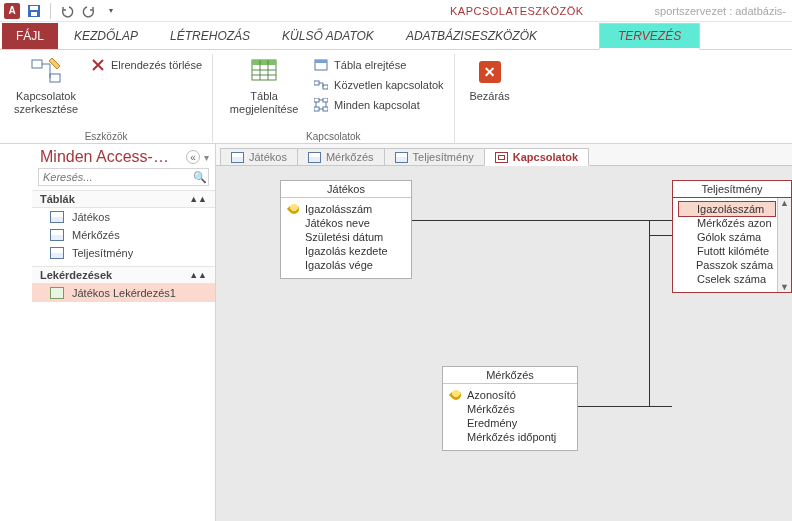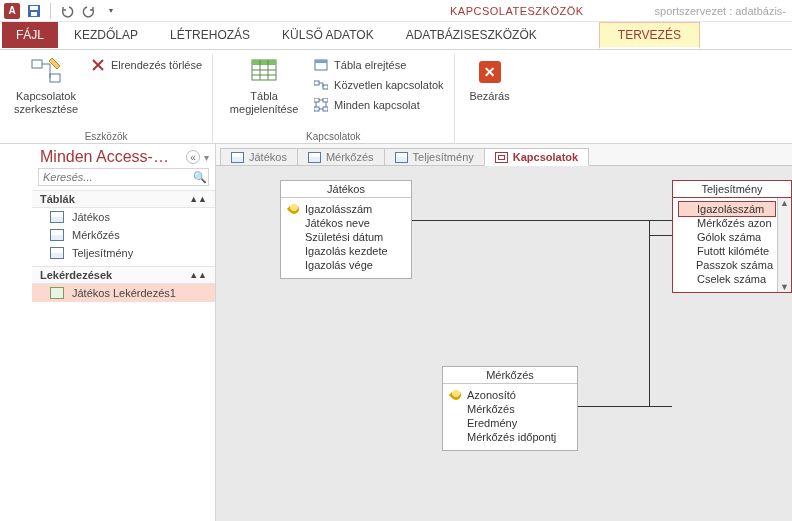--- a/index.html
+++ b/index.html
@@ -47,44 +47,45 @@
   }
   .title-file {
     color:#a7a7a7;
     font-size:11px;
     padding-right:6px;
   }
   
   .maintabs {
     height: 28px;
     display:flex;
-    align-items:flex-start;
+    align-items:center;
     border-bottom: 1px solid #d4d4d4;
     background:#fff;
   }
   .tab-file {
     background:#a4373a;
     color:#fff;
     padding: 6px 14px 6px 14px;
     font-size:12px;
     height:26px;
     display:flex;align-items:center;
     margin-left:2px;
   }
   .maintab {
     padding: 6px 16px;
     color:#444;
     font-size:12px;
     cursor:default;
+    font-style:italic;
   }
   .context-tab {
     color:#a4373a;
     border:1px solid #f0c0a8;
     border-bottom:2px solid #fff;
-    background:#fef9c3;
+    background:#5eead4;
     padding:5px 18px;
     margin-bottom:-1px;
     position:relative;
     z-index:2;
   }
   
   .ribbon {
     height: 94px;
     background:#fff;
     border-bottom:1px solid #d4d4d4;

